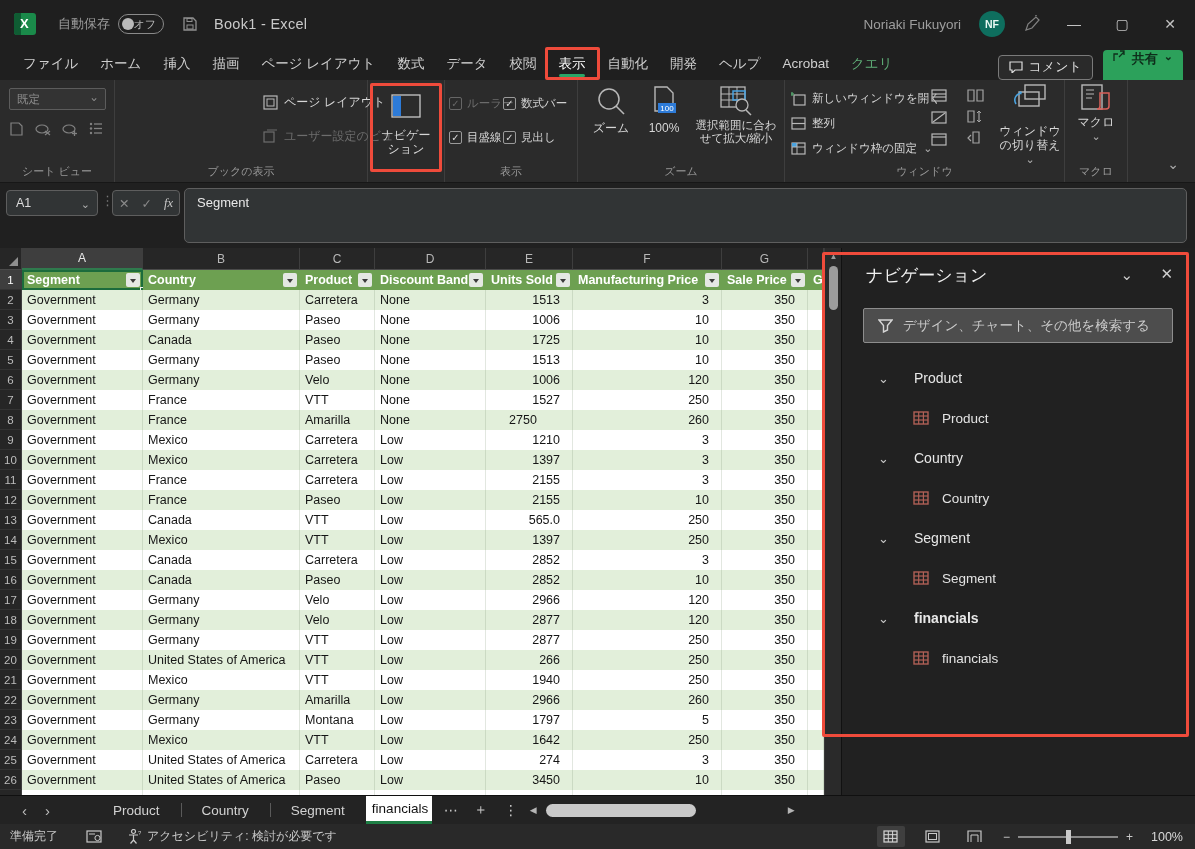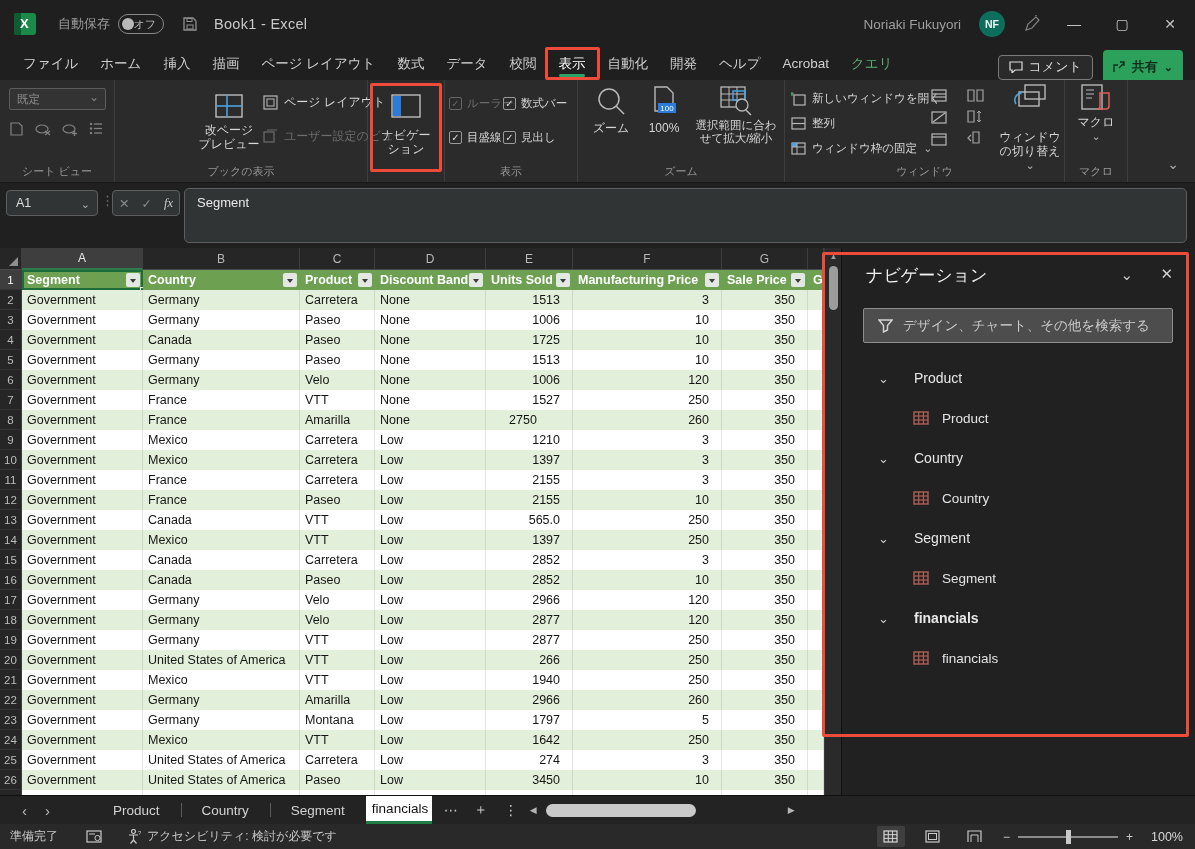--- a/index.html
+++ b/index.html
@@ -30,21 +30,21 @@
   
   .menubar { position:absolute; left:0; top:48px; width:100%; height:32px; display:flex; align-items:center; padding-left:12px; font-size:13.5px; }
   .menu-tab { padding:0 11px; height:32px; line-height:32px; color:#cfcfcf; position:relative; white-space:nowrap; }
   .menu-tab.active { color:#ffffff; }
   .menu-tab.active::after { content:""; position:absolute; left:24%; right:24%; bottom:3px; height:3px; background:#2ba567; border-radius:2px; }
   .menu-tab.active::before { content:""; position:absolute; left:-3px; right:-3px; top:-1px; bottom:0; border:3px solid #ef4b3b; border-radius:2px; }
   .menu-tab.contextual { color:#5fae77; }
   .mb-right { position:absolute; right:12px; top:50px; display:flex; align-items:center; gap:10px; }
   .comment-btn { border:1px solid #7a7a7a; border-radius:4px; height:25px; padding:0 10px; display:flex; align-items:center; gap:6px;
     color:#dcdcdc; font-size:13px; background:#2a2a2a; }
-  .share-btn { background:#2ca15b; border-radius:4px; height:34px; padding:0 10px; display:flex; align-items:center; gap:6px;
+  .share-btn { background:#2ca15b; border-radius:4px; height:34px; padding:0 10px; display:flex; align-items:flex-start; gap:6px;
     color:#0e2e1b; font-size:13px; font-weight:bold; }
 
   
   .ribbon { position:absolute; left:0; top:80px; width:100%; height:103px; background:#2b2b2b; border-bottom:1px solid #171717; font-size:12px; }
   .rgroup { position:absolute; top:0; height:100%; border-right:1px solid #3e3e3e; }
   .rg-label { position:absolute; bottom:3px; left:0; width:100%; text-align:center; color:#999; font-size:11px; white-space:nowrap; }
   .g-sheetview { left:0; width:115px; }
   .preset-dd { position:absolute; left:9px; top:8px; width:97px; height:22px; background:#333; border:1px solid #5c5c5c; border-radius:2px;
     color:#8d8d8d; font-size:11.5px; line-height:20px; padding-left:7px; }
   .preset-dd::after { content:"⌄"; position:absolute; right:6px; top:-2px; color:#8d8d8d; }
@@ -277,28 +277,20 @@
               <line x1="5" y1="2" x2="13" y2="2" stroke="#b0b0b0" stroke-width="1.3"></line>
               <line x1="5" y1="6.5" x2="13" y2="6.5" stroke="#b0b0b0" stroke-width="1.3"></line>
               <line x1="5" y1="11" x2="13" y2="11" stroke="#b0b0b0" stroke-width="1.3"></line>
             </svg>
           </span>
       </div>
       <div class="rg-label">シート ビュー</div>
     </div>
 
     <div class="rgroup g-views">
-      <div class="bigbtn btn-pagebreak">
-        <svg width="28" height="24" viewBox="0 0 28 24">
-            <rect x="1" y="1" width="26" height="22" fill="none" stroke="#c8c8c8" stroke-width="1.3"></rect>
-            <line x1="1" y1="12" x2="27" y2="12" stroke="#4aa3e0" stroke-width="1.6"></line>
-            <line x1="12" y1="1" x2="12" y2="23" stroke="#4aa3e0" stroke-width="1.6"></line>
-          </svg>
-        <span style="margin-top:5px">改ページ プレビュー</span>
-      </div>
       <div class="mini-row" style="left:148px; top:14px;">
         <svg width="15" height="15" viewBox="0 0 15 15">
             <rect x="1" y="1" width="13" height="13" fill="none" stroke="#b8b8b8" stroke-width="1.2"></rect>
             <rect x="4" y="4" width="7" height="7" fill="none" stroke="#b8b8b8"></rect>
           </svg>
         <span>ページ レイアウト</span>
       </div>
       <div class="mini-row dis" style="left:148px; top:48px;">
         <svg width="15" height="15" viewBox="0 0 15 15">
             <rect x="1" y="3" width="10" height="10" fill="none" stroke="#6d6d6d" stroke-width="1.2"></rect>
@@ -438,21 +430,21 @@
             </svg>
           </span>
       </div>
       <div class="switch-btn">
         <svg width="34" height="26" viewBox="0 0 34 26">
             <rect x="12" y="1" width="20" height="14" fill="none" stroke="#b8b8b8" stroke-width="1.4"></rect>
             <rect x="6" y="8" width="20" height="14" fill="none" stroke="#b8b8b8" stroke-width="1.4"></rect>
             <path d="M3 20c-3-5 0-10 5-11" fill="none" stroke="#4aa3e0" stroke-width="1.6"></path>
             <path d="M6 7l3 1-1 3z" fill="#4aa3e0"></path>
           </svg>
-        <span style="margin-top:20px; width:72px;">ウィンドウの切り替え</span>
+        <span style="margin-top:14px; width:72px;">ウィンドウの切り替え</span>
         <span class="chev">⌄</span>
       </div>
       <div class="rg-label">ウィンドウ</div>
     </div>
 
     <div class="rgroup g-macro">
       <div class="macro-btn">
         <svg width="32" height="28" viewBox="0 0 32 28">
             <rect x="2" y="1" width="20" height="24" fill="none" stroke="#b8b8b8" stroke-width="1.4"></rect>
             <line x1="6" y1="6" x2="14" y2="6" stroke="#b8b8b8"></line>

